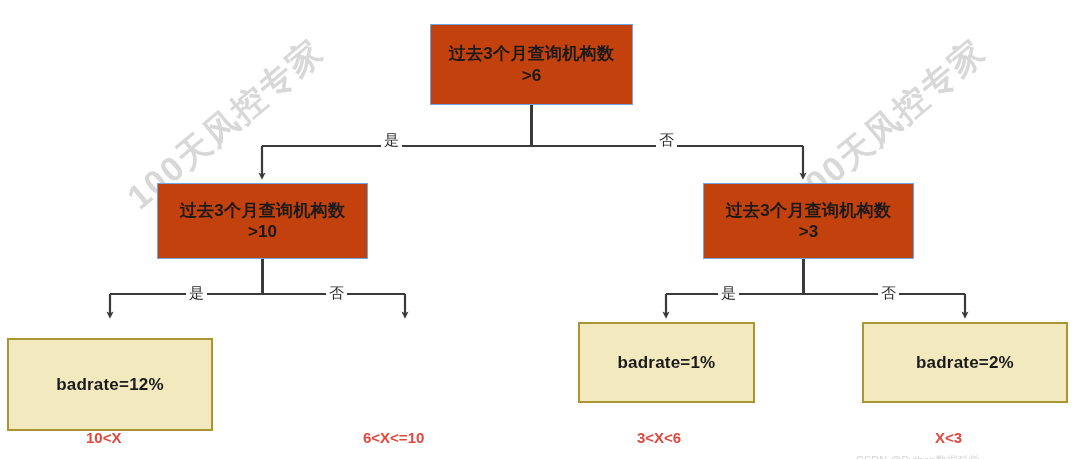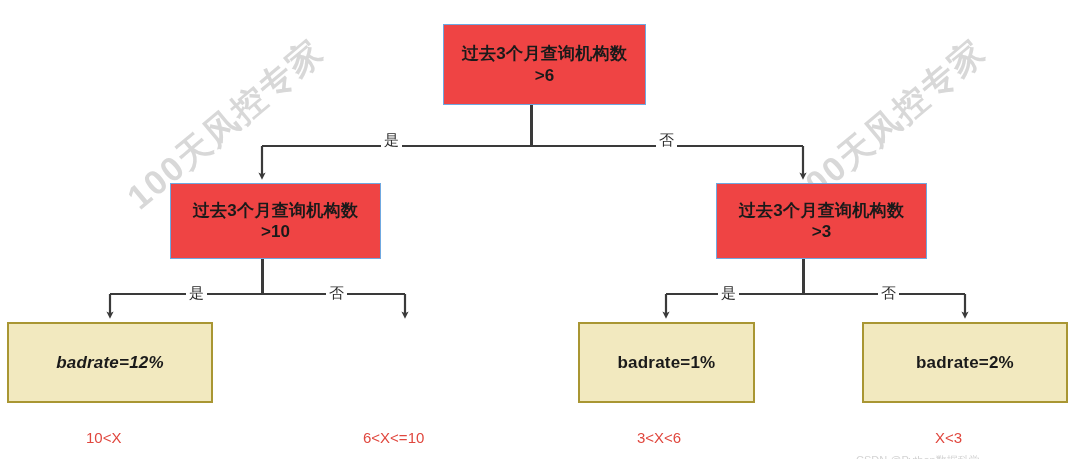--- a/index.html
+++ b/index.html
@@ -58,23 +58,22 @@
   .node {
     position: absolute;
     box-sizing: border-box;
     display: flex;
     flex-direction: column;
     align-items: center;
     justify-content: center;
     text-align: center;
   }
   .node.decision {
-    background: #ef4444;
+    background: #c2410c;
     border: 1.6px solid #6fa8e0;
-    margin-left: 13px;
   }
   .node.decision .line1 {
     font-size: 17px;
     font-weight: 700;
     color: #1a1a1a;
     letter-spacing: 0.3px;
     line-height: 1.25;
   }
   .node.decision .line2 {
     font-size: 17px;
@@ -91,21 +90,21 @@
     font-weight: 700;
     color: #1a1a1a;
     letter-spacing: 0.2px;
   }
 
   
   #node-root  { left: 430px; top: 24px;  width: 203px; height: 81px; }
   #node-l1    { left: 157px; top: 183px; width: 211px; height: 76px; }
   #node-r1    { left: 703px; top: 183px; width: 211px; height: 76px; }
 
-  #leaf-0 { left: 7px;   top: 322px; width: 206px; height: 81px; font-style: italic; }
+  #leaf-0 { left: 7px;   top: 338px; width: 206px; height: 93px; }
   #leaf-1 { left: 302px; top: 322px; width: 206px; height: 81px; }
   #leaf-2 { left: 578px; top: 322px; width: 177px; height: 81px; }
   #leaf-3 { left: 862px; top: 322px; width: 206px; height: 81px; align-items: center; }
 
   
   .edge-label {
     position: absolute;
     font-size: 15px;
     color: #2b2b2b;
     background: #ffffff;
@@ -117,21 +116,21 @@
   #el-root-no  { left: 656px; top: 132px; }
   #el-l1-yes   { left: 186px; top: 285px; }
   #el-l1-no    { left: 326px; top: 285px; }
   #el-r1-yes   { left: 718px; top: 285px; }
   #el-r1-no    { left: 878px; top: 285px; }
 
   
   .range {
     position: absolute;
     font-size: 15px;
-    font-weight: 400;
+    font-weight: 700;
     color: #e0473e;
     white-space: nowrap;
   }
   #range-0 { left: 86px;  top: 429px; }
   #range-1 { left: 363px; top: 429px; }
   #range-2 { left: 637px; top: 429px; }
   #range-3 { left: 927px; top: 429px; margin-left: 8px; }
 </style>
 </head>
 <body>

